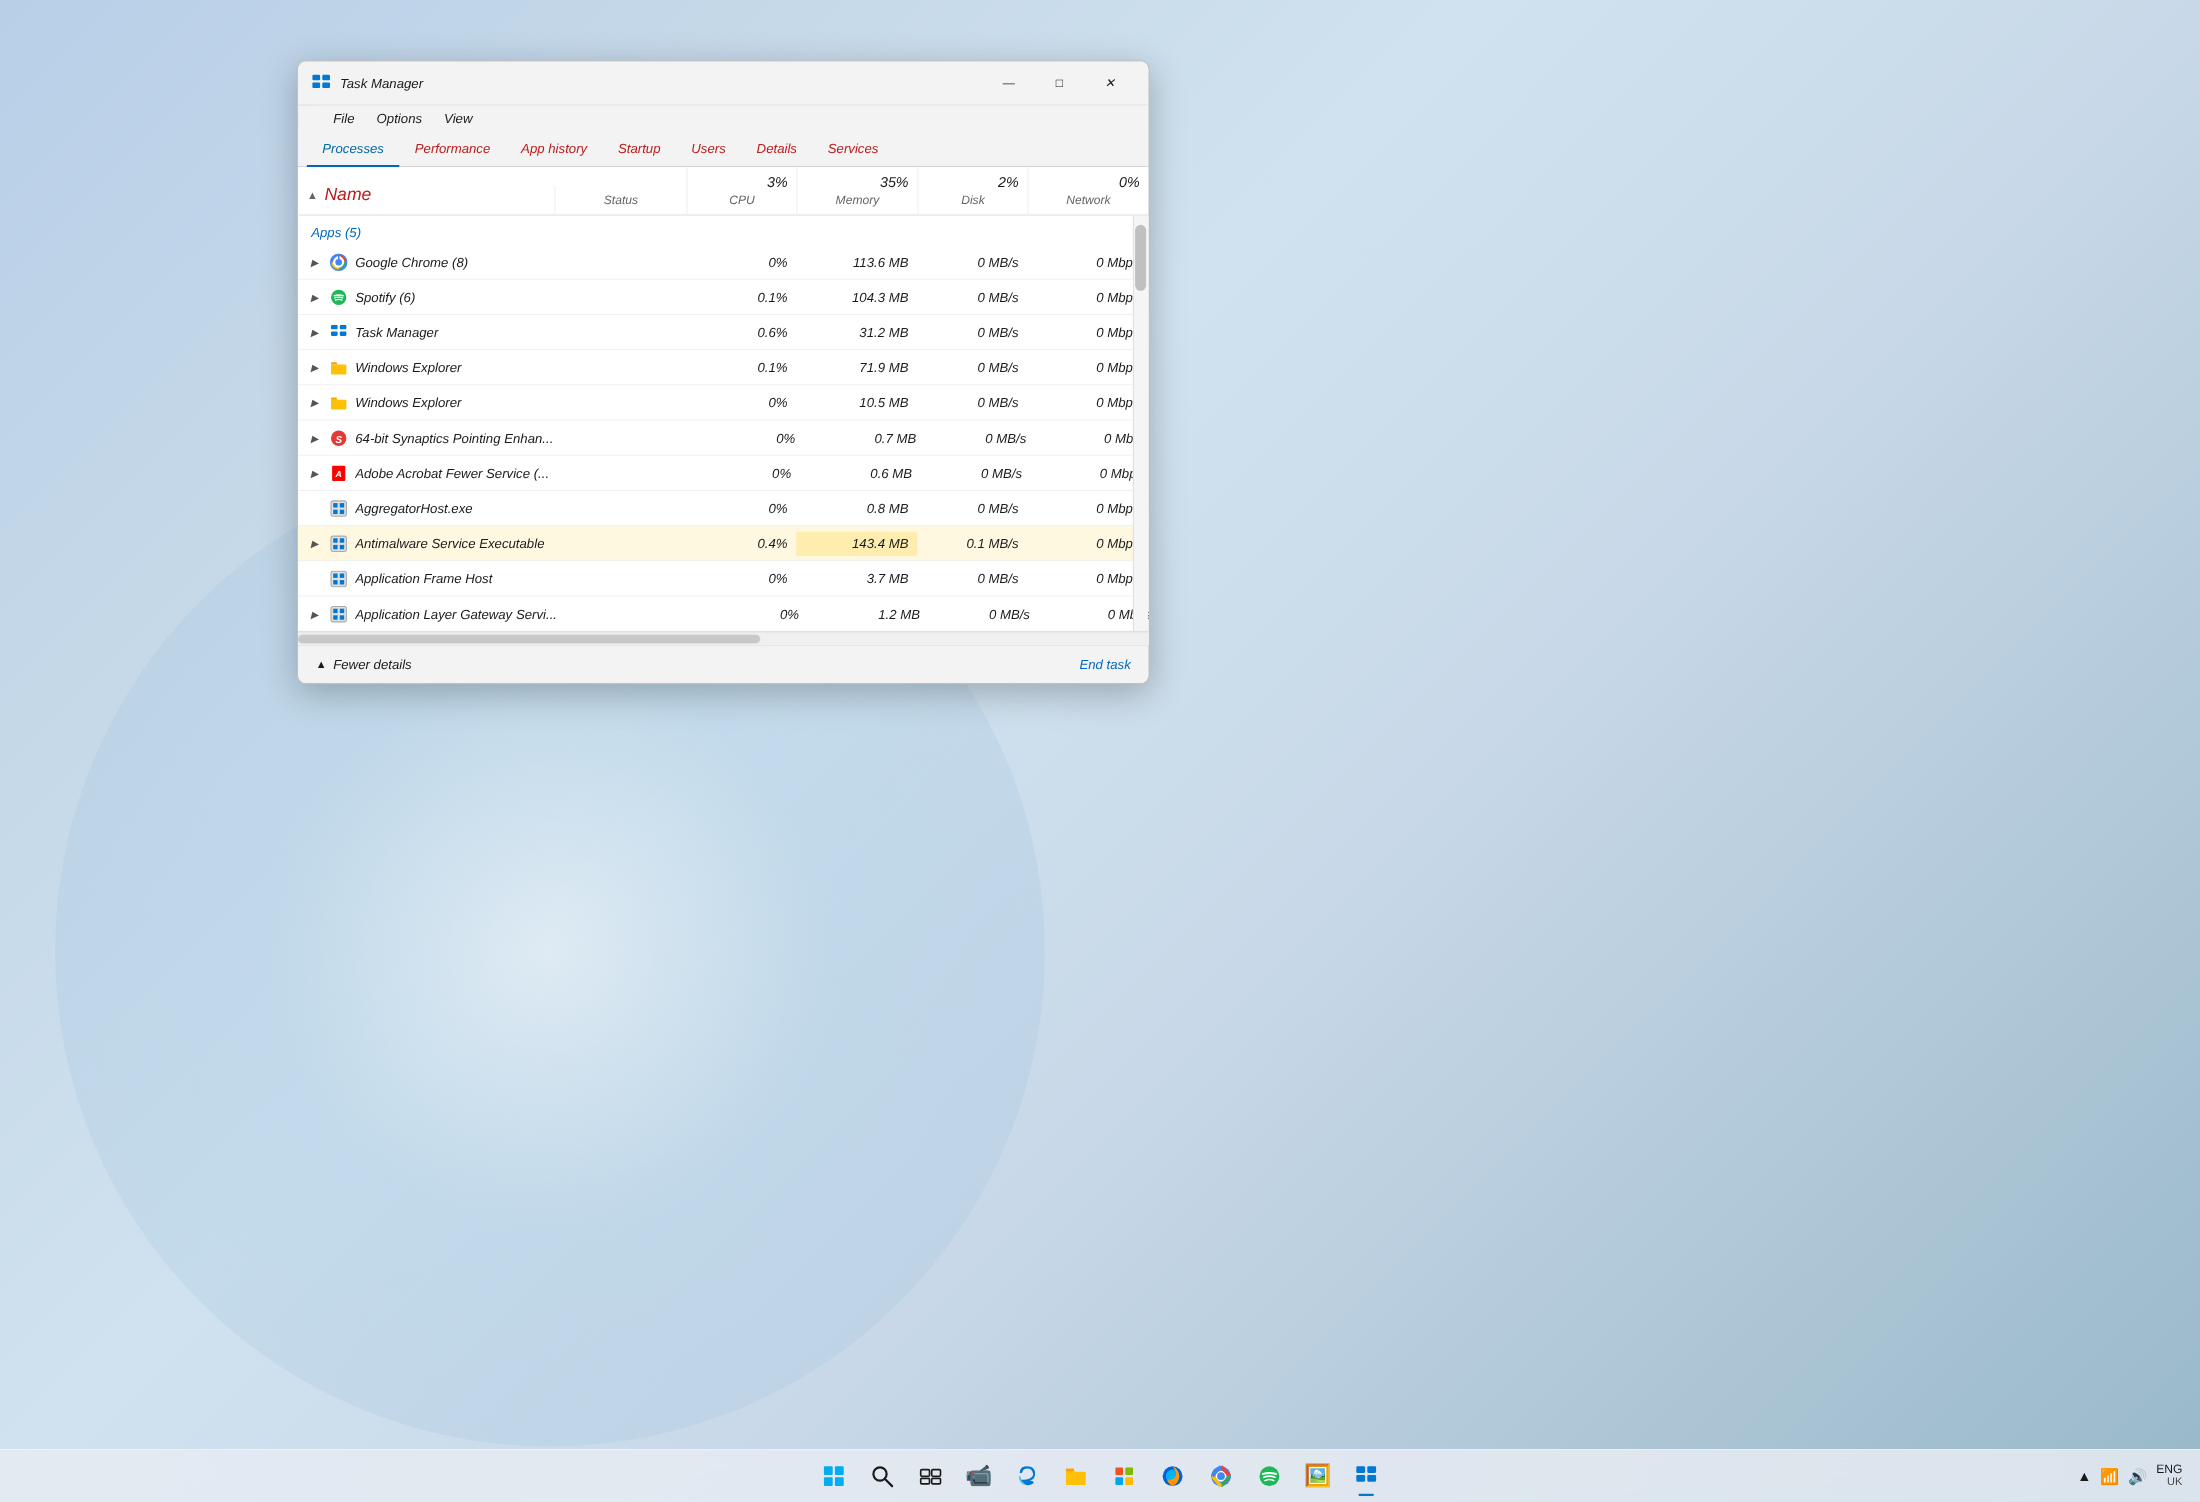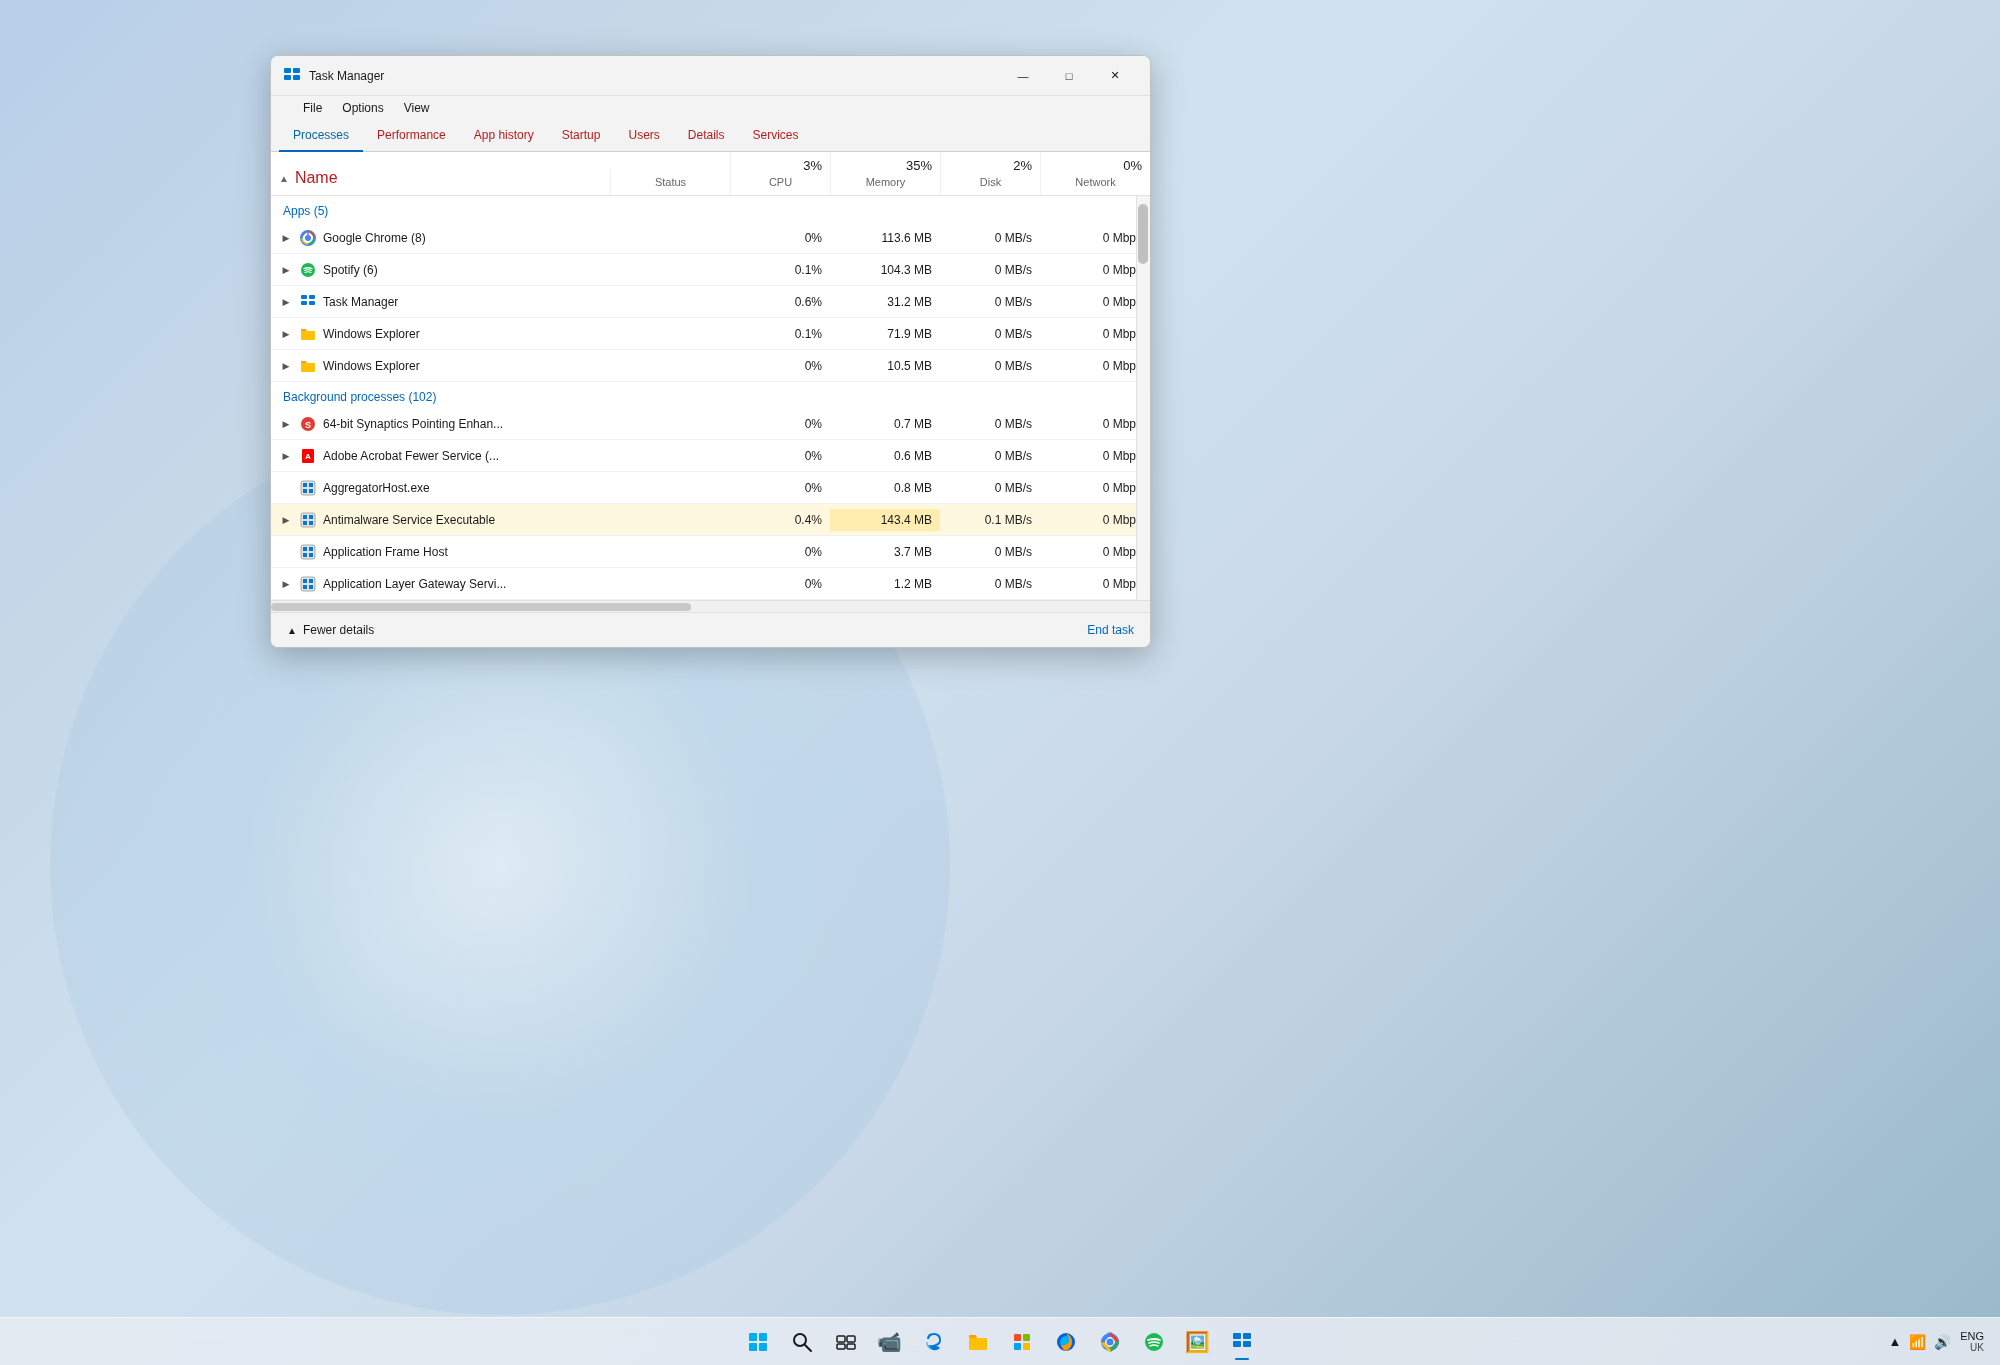--- a/index.html
+++ b/index.html
@@ -29,27 +29,28 @@
       left: 50px;
       border-radius: 50%;
       background: radial-gradient(ellipse at center, rgba(255,255,255,0.3) 0%, rgba(180,210,230,0.5) 40%, rgba(150,190,220,0.2) 70%, transparent 100%);
     }
 
     
     .task-manager {
       position: absolute;
       top: 55px;
       left: 270px;
-      width: 881px;
+      width: 775px;
       background: #f3f3f3;
       border: 1px solid #c0c0c0;
       border-radius: 8px;
       box-shadow: 0 8px 32px rgba(0,0,0,0.25);
       z-index: 10;
       overflow: hidden;
+      font-style: italic;
     }
 
     
     .title-bar {
       display: flex;
       align-items: center;
       justify-content: space-between;
       background: #f3f3f3;
       padding: 8px 12px;
       border-bottom: 1px solid #e0e0e0;
@@ -482,21 +483,20 @@
           </div>
           <span class="name-label">Windows Explorer</span>
         </div>
         <div class="process-cell status"></div>
         <div class="process-cell">0%</div>
         <div class="process-cell">10.5 MB</div>
         <div class="process-cell">0 MB/s</div>
         <div class="process-cell">0 Mbps</div>
       </div>
 
-      <div class="section-header">Background processes (102)</div>
 
       <div class="process-row">
         <div class="process-name-cell">
           <div class="expand-btn">▶</div>
           <div class="process-icon">
             <svg width="16" height="16" viewBox="0 0 16 16">
               <circle cx="8" cy="8" r="7" fill="#e53935"></circle>
               <text x="8" y="12" text-anchor="middle" fill="white" font-size="9" font-weight="bold">S</text>
             </svg>
           </div>

